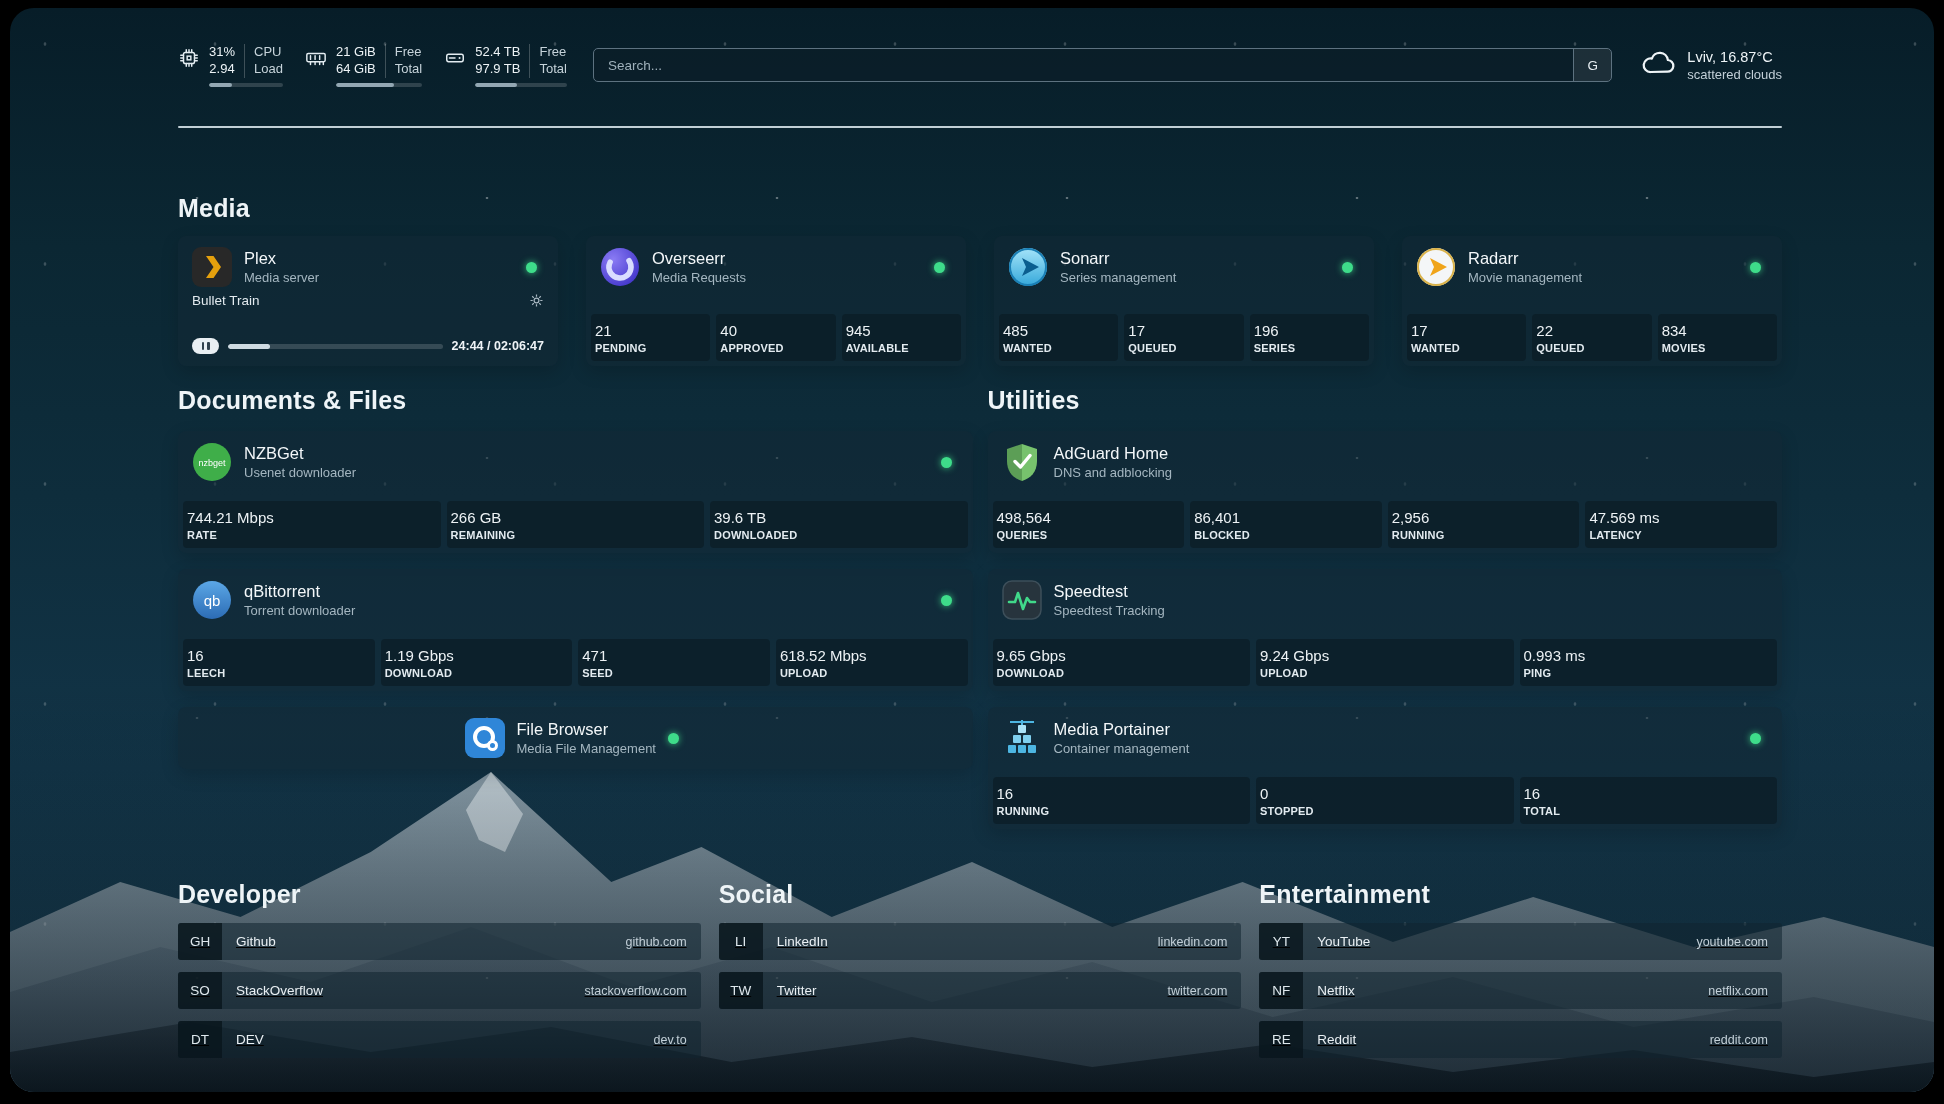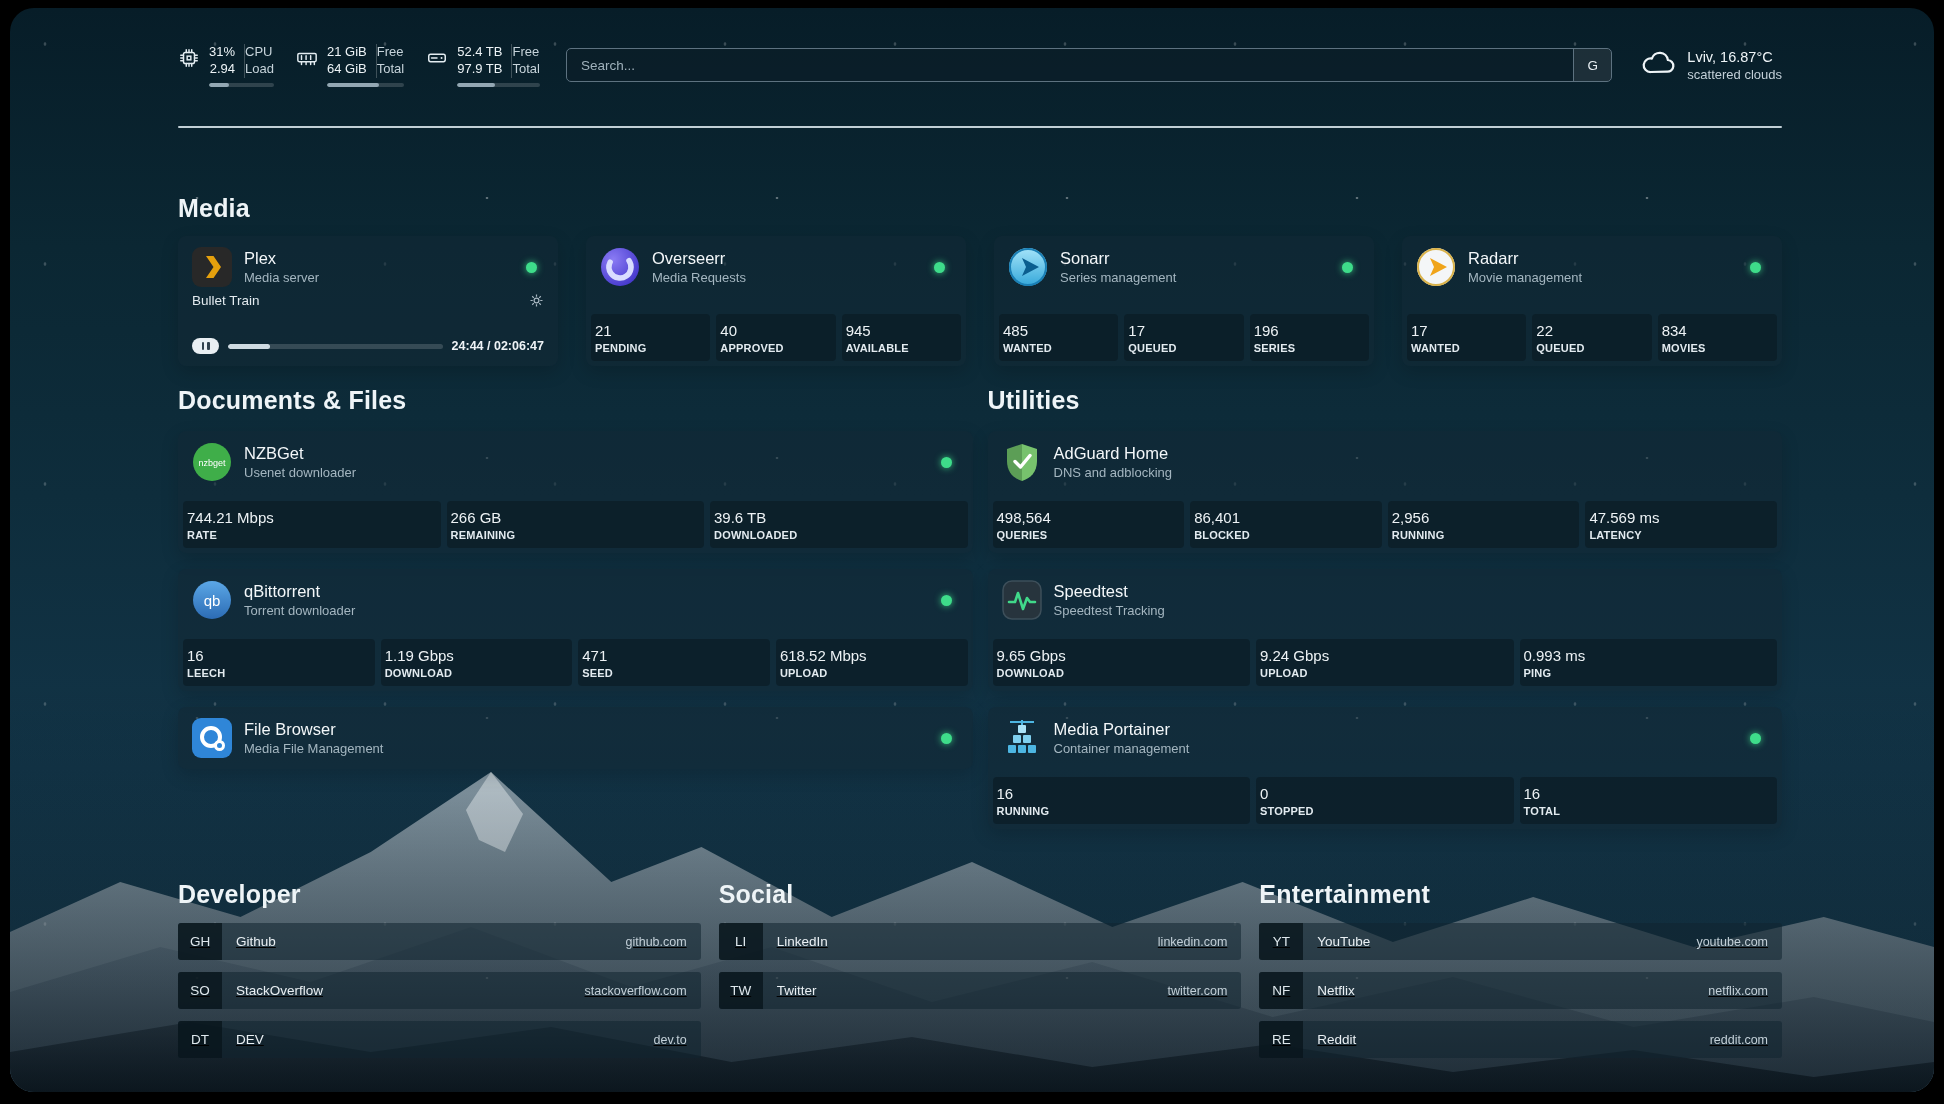--- a/index.html
+++ b/index.html
@@ -14,22 +14,22 @@
 
   .content { position:absolute; left:168px; top:0; width:1604px; height:100%; }
 
   
   .topbar { position:absolute; top:36px; left:0; width:100%; display:flex; align-items:center; }
   .metrics { display:flex; gap:22px; }
   .metric { display:flex; gap:9px; align-items:flex-start; }
   .m-icon { color:#e3ecf1; margin-top:3px; }
   .m-body { display:flex; flex-direction:column; gap:5px; }
   .m-cols { display:flex; gap:9px; font-size:13px; line-height:1.3; }
-  .m-vals { display:flex; flex-direction:column; align-items:flex-end; color:#edf3f6; }
-  .m-labs { display:flex; flex-direction:column; color:#c6d3da; padding-left:0; border-left:1px solid rgba(255,255,255,.22); }
+  .m-vals { display:flex; flex-direction:column; align-items:center; color:#edf3f6; }
+  .m-labs { display:flex; flex-direction:column; color:#c6d3da; padding-left:9px; border-left:1px solid rgba(255,255,255,.22); }
   .m-bar { height:4px; border-radius:2px; background:rgba(255,255,255,.16); overflow:hidden; }
   .m-bar i { display:block; height:100%; background:#93a7b3; border-radius:2px; width:0; }
 
   .search { flex:1; margin-left:26px; display:flex; height:34px; border:1px solid #5d7280; border-radius:5px;
     background:rgba(12,30,40,.6); overflow:hidden; }
   .search input { flex:1; background:transparent; border:none; outline:none; color:#e7eef2; font-size:13.5px; padding:0 14px; font-family:inherit; }
   .search input::placeholder { color:#9fb1bb; }
   .search-btn { width:38px; border:none; border-left:1px solid #5d7280; background:rgba(255,255,255,.08); color:#e7eef2; font-size:13.5px; cursor:pointer; font-family:inherit; }
 
   .weather { display:flex; align-items:center; gap:11px; margin-left:28px; color:#eef4f7; cursor:pointer; }
@@ -43,21 +43,21 @@
   .media-title { position:absolute; top:186px; left:0; }
   .media-grid { position:absolute; top:228px; left:0; width:100%; display:grid; grid-template-columns:repeat(4,1fr); gap:28px; }
   .media-grid .card { height:130px; }
   .two-col { position:absolute; top:378px; left:0; width:100%; display:grid; grid-template-columns:1fr 1fr; gap:15px; align-items:start; }
   .col .section-title { margin-bottom:16px; }
   .col .card { margin-bottom:16px; }
 
   .card { background:rgba(18,40,52,.55); border-radius:8px; padding:5px; display:flex; flex-direction:column;
     box-shadow:0 6px 18px rgba(0,0,0,.16); cursor:pointer; }
   .card.stats-card { height:122px; }
-  .card.head-only { height:62px; justify-content:center; }
+  .card.head-only { height:62px; justify-content:center;align-items:center; }
   .card-head { display:flex; align-items:center; gap:12px; padding:6px 9px; }
   .app-icon { width:40px; height:40px; flex:0 0 40px; }
   .app-meta { display:flex; flex-direction:column; gap:2px; }
   .app-name { font-size:16.5px; color:#f3f7f9; }
   .app-sub { font-size:13px; color:#a4b6c0; }
   .status-dot { width:11px; height:11px; border-radius:50%; background:#3edc8a; box-shadow:0 0 7px rgba(62,220,138,.85); margin-left:auto; margin-right:7px; flex:0 0 auto; }
   .stats { display:flex; gap:6px; margin-top:auto; }
   .stat { flex:1; background:rgba(9,23,31,.55); border-radius:4px; text-align:left; padding:8px 4px 7px; }
   .stat .v { font-size:15px; color:#edf2f5; }
   .stat .l { font-size:11px; font-weight:700; color:#e3ebf0; margin-top:3px; letter-spacing:.2px; }

